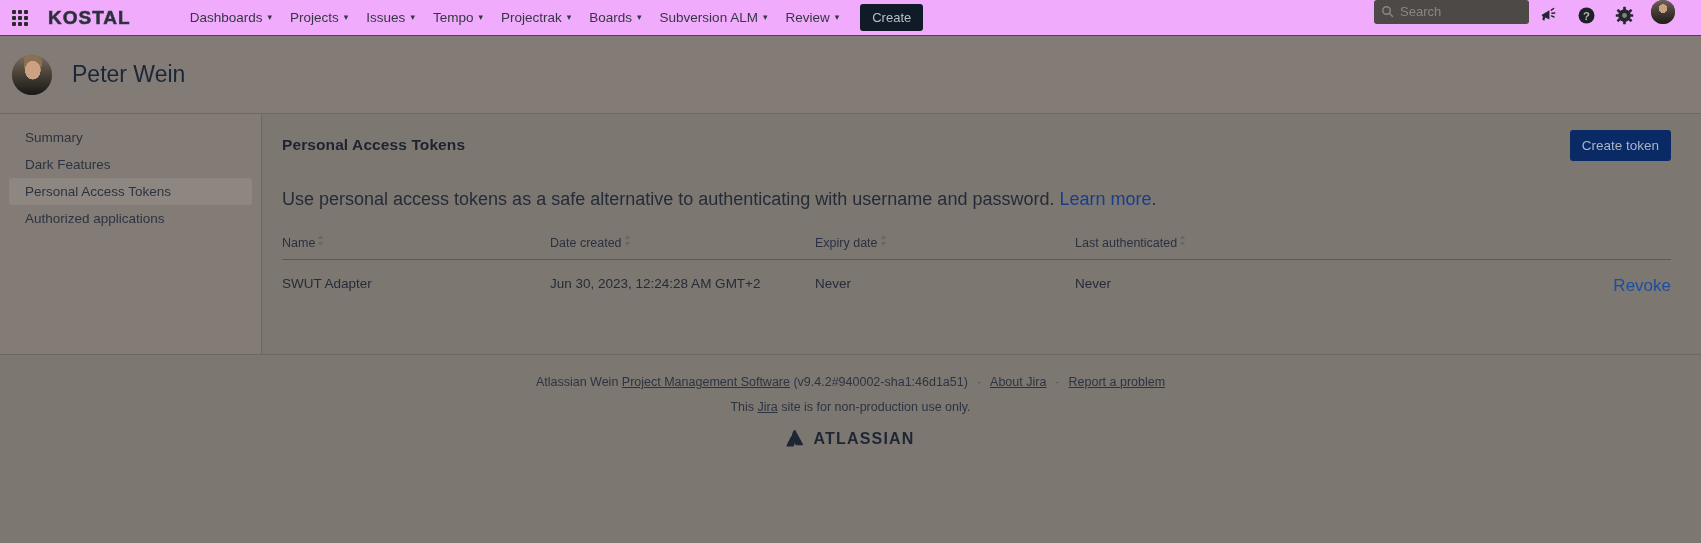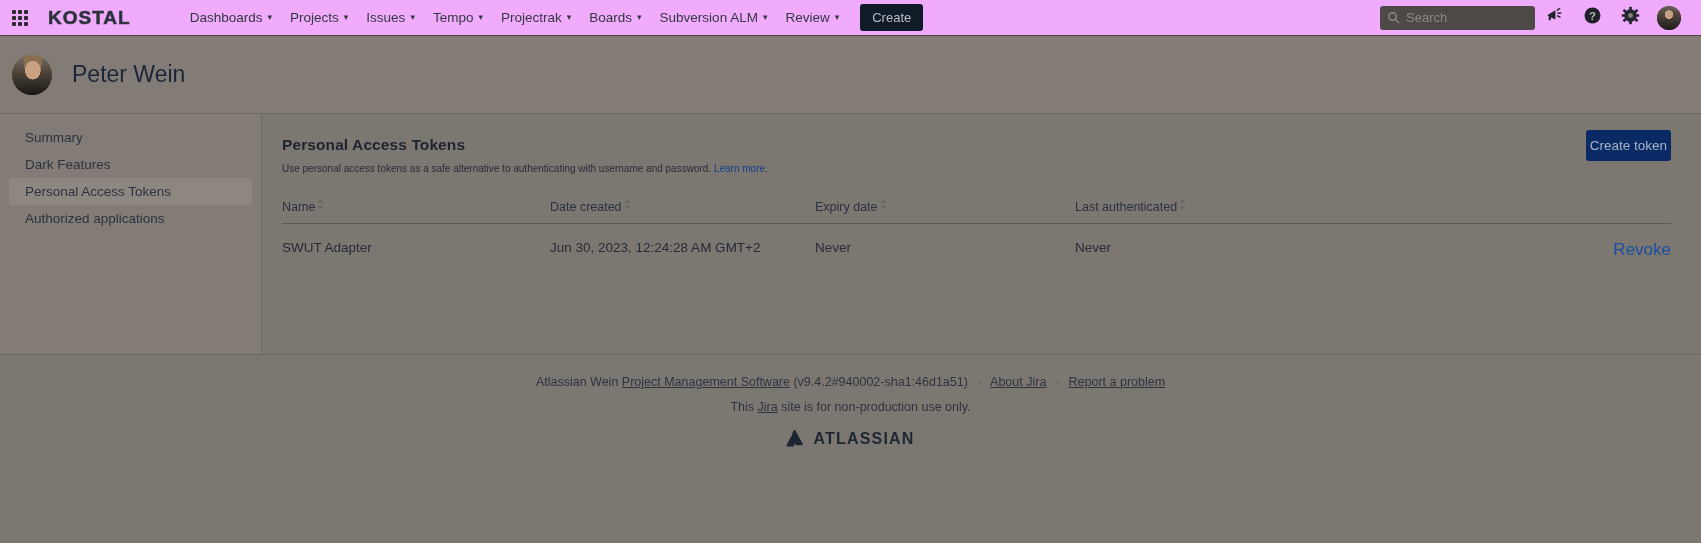--- a/index.html
+++ b/index.html
@@ -75,22 +75,21 @@
     padding: 6px 12px;
     border-radius: 3px;
     margin-left: 12px;
     border: none;
     cursor: pointer;
     font-family: "Liberation Sans", sans-serif;
   }
   .nav-right {
     margin-left: auto;
     display: flex;
-    align-items: center;
-    padding-right: 16px;
+    padding-right: 22px;
   }
   .searchbox {
     width: 155px;
     height: 24px;
     background: #4c4946;
     border-radius: 3px;
     display: flex;
     align-items: center;
     padding: 0 7px;
     cursor: text;
@@ -196,29 +195,29 @@
     margin: 0;
     letter-spacing: 0.1px;
   }
   .create-token-btn {
     margin-left: auto;
     background: #0a2a66;
     color: #a9b4c6;
     border: none;
     border-radius: 3px;
     font-size: 13.5px;
-    padding: 8px 4px;
+    padding: 8px 12px;
     cursor: pointer;
     font-family: "Liberation Sans", sans-serif;
     margin-top: -6px;
     text-align: center;
   }
   .desc {
-    margin-top: 2px;
-    font-size: 10px;
+    margin-top: 28px;
+    font-size: 18px;
     color: #252c38;
   }
   .desc a { color: #153e8e; text-decoration: none; }
 
   
   table.pat {
     width: 100%;
     border-collapse: collapse;
     margin-top: 26px;
     table-layout: fixed;

